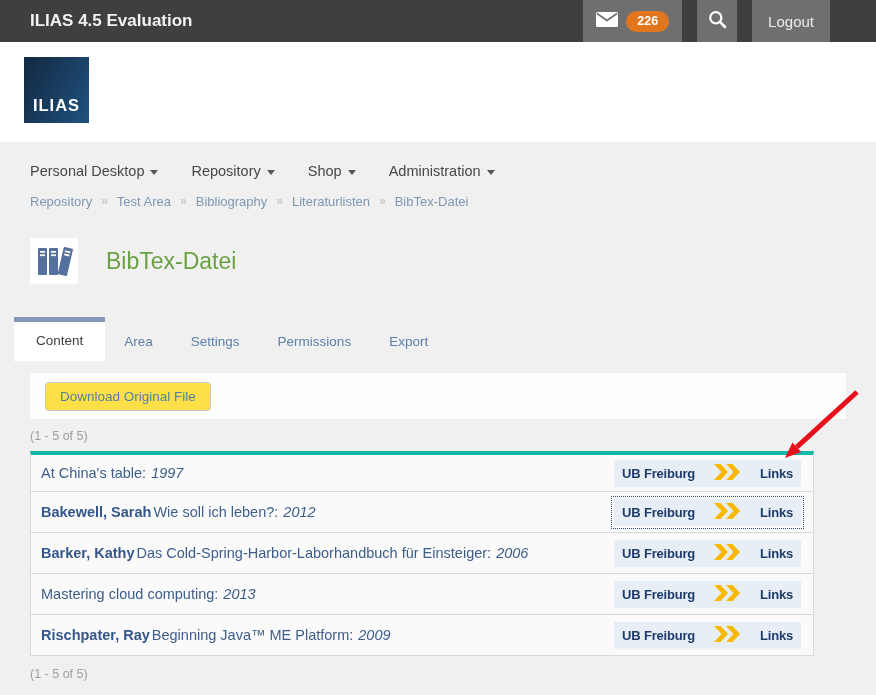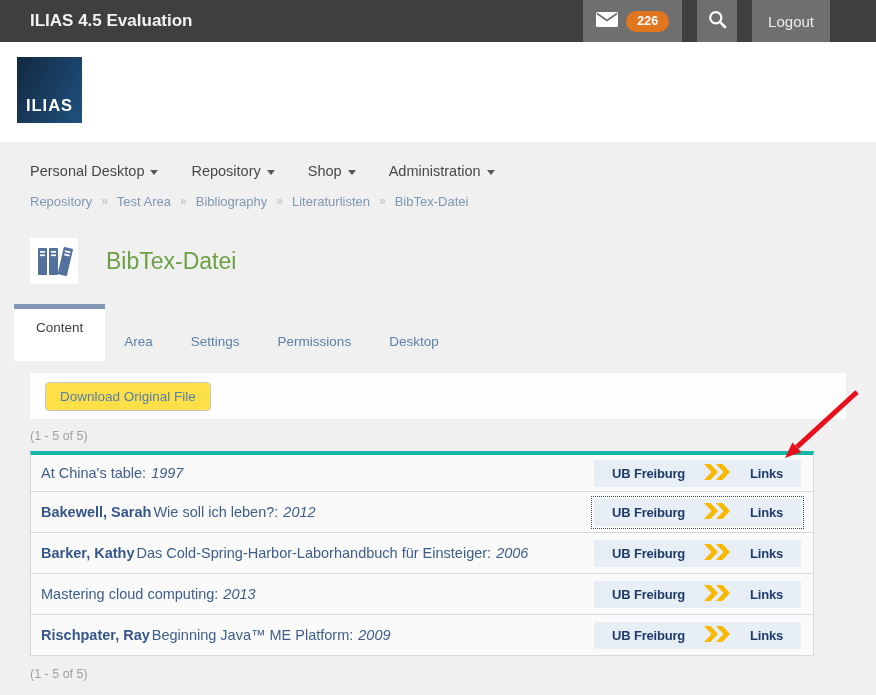--- a/index.html
+++ b/index.html
@@ -17,21 +17,21 @@
   .top-controls { display:flex; gap:15px; margin-right:46px; }
   .top-btn { background:#6f6f6f; display:flex; align-items:center; cursor:pointer; }
   .mail-btn { padding:0 13px; gap:8px; }
   .badge { background:#e2761f; color:#fff; font-size:12.5px; font-weight:bold; padding:3px 11px; border-radius:11px; line-height:1.2; }
   .search-btn { width:40px; justify-content:center; }
   .logout-btn { padding:0 16px; color:#ececec; font-size:15px; }
 
   
   .header { height:100px; background:#ffffff; position:relative; }
   .logo {
-    position:absolute; left:17px; top:15px; width:65px; height:66px;
+    position:absolute; left:24px; top:15px; width:65px; height:66px;
     background:linear-gradient(118deg,#122941 0%,#1a3f63 55%,#1f527e 100%);
     display:flex; align-items:flex-end; justify-content:center; cursor:pointer;
   }
   .logo span { color:#fff; font-weight:bold; font-size:16.5px; letter-spacing:1px; margin-bottom:8px; }
 
   
   .nav-row { padding:20px 0 0 30px; display:flex; gap:33px; }
   .nav-item { color:#474747; font-size:14.5px; display:flex; align-items:center; gap:6px; cursor:pointer; line-height:18px; }
   .caret { width:0; height:0; border-left:4px solid transparent; border-right:4px solid transparent; border-top:5px solid #575757; margin-top:2px; }
 
@@ -41,21 +41,21 @@
   .bc-sep { color:#bdbdbd; font-size:12px; }
 
   
   .title-block { margin:29px 0 0 30px; display:flex; align-items:center; gap:28px; }
   .title-icon { width:48px; height:46px; background:#fff; display:flex; align-items:center; justify-content:center; }
   .page-title { color:#6ba144; font-size:23px; font-weight:400; }
 
   
   .tab-bar { margin-top:33px; padding-left:14px; display:flex; align-items:flex-end; height:44px; }
   .tab { font-size:13.5px; color:#5d80a8; padding:0 19px; height:39px; line-height:39px; cursor:pointer; }
-  .tab.active { background:#fff; border-top:5px solid #8497b9; color:#3e3e3e; padding:0 22px; height:57px; line-height:38px; }
+  .tab.active { background:#fff; border-top:5px solid #8497b9; color:#3e3e3e; padding:0 22px; height:44px; line-height:38px; }
 
   
   .toolbar { margin:12px 30px 0 30px; height:46px; background:#fdfdfd; display:flex; align-items:center; padding-left:15px; }
   .download-btn { background:#fde047; border:1px solid #c9c9c9; border-radius:4px; color:#557fa9; font-size:13.5px; padding:6px 14px; cursor:pointer; font-family:inherit; }
 
   
   .range { color:#9f9f9f; font-size:12.5px; margin-left:30px; line-height:15px; }
   .range-top { margin-top:10px; margin-bottom:7px; }
   .range-bottom { margin-top:11px; }
   .rows { margin-left:30px; width:784px; }
@@ -64,21 +64,21 @@
     display:flex; align-items:center; padding:0 12px 0 10px;
     font-size:14.5px; color:#3d5e8a;
   }
   .row:first-child { border-top:4px solid #14b8a6; }
   .entry-author { font-weight:bold; color:#35568a; margin-right:2px; white-space:pre; }
   .entry-author:empty { margin:0; }
   .entry-title { white-space:pre; }
   .entry-year { font-style:italic; margin-left:5px; }
   .ub-btn {
     margin-left:auto; background:#e8eef5; display:flex; align-items:center; gap:19px;
-    padding:4px 18px; cursor:pointer; border:none; font-family:inherit;
+    padding:4px 8px; cursor:pointer; border:none; font-family:inherit;
   }
   .ub-text { color:#1e3c6a; font-weight:bold; font-size:13px; letter-spacing:-0.2px; }
   .row.focused .ub-btn { outline:1px dotted #2e4d77; outline-offset:2px; }
 
   
   .arrow-overlay { position:absolute; left:758px; top:384px; width:110px; height:86px; pointer-events:none; }
 </style>
 </head>
 <body>
 
@@ -160,21 +160,21 @@
     </svg>
   </div>
   <div class="page-title">BibTex-Datei</div>
 </div>
 
 <div class="tab-bar">
   <div class="tab active">Content</div>
   <div class="tab">Area</div>
   <div class="tab">Settings</div>
   <div class="tab">Permissions</div>
-  <div class="tab">Desktop</div>
+  <div class="tab">Export</div>
 </div>
 
 <div class="toolbar">
   <button class="download-btn">Download Original File</button>
 </div>
 
 <div class="range range-top">(1 - 5 of 5)</div>
 
 <div class="rows">
 

